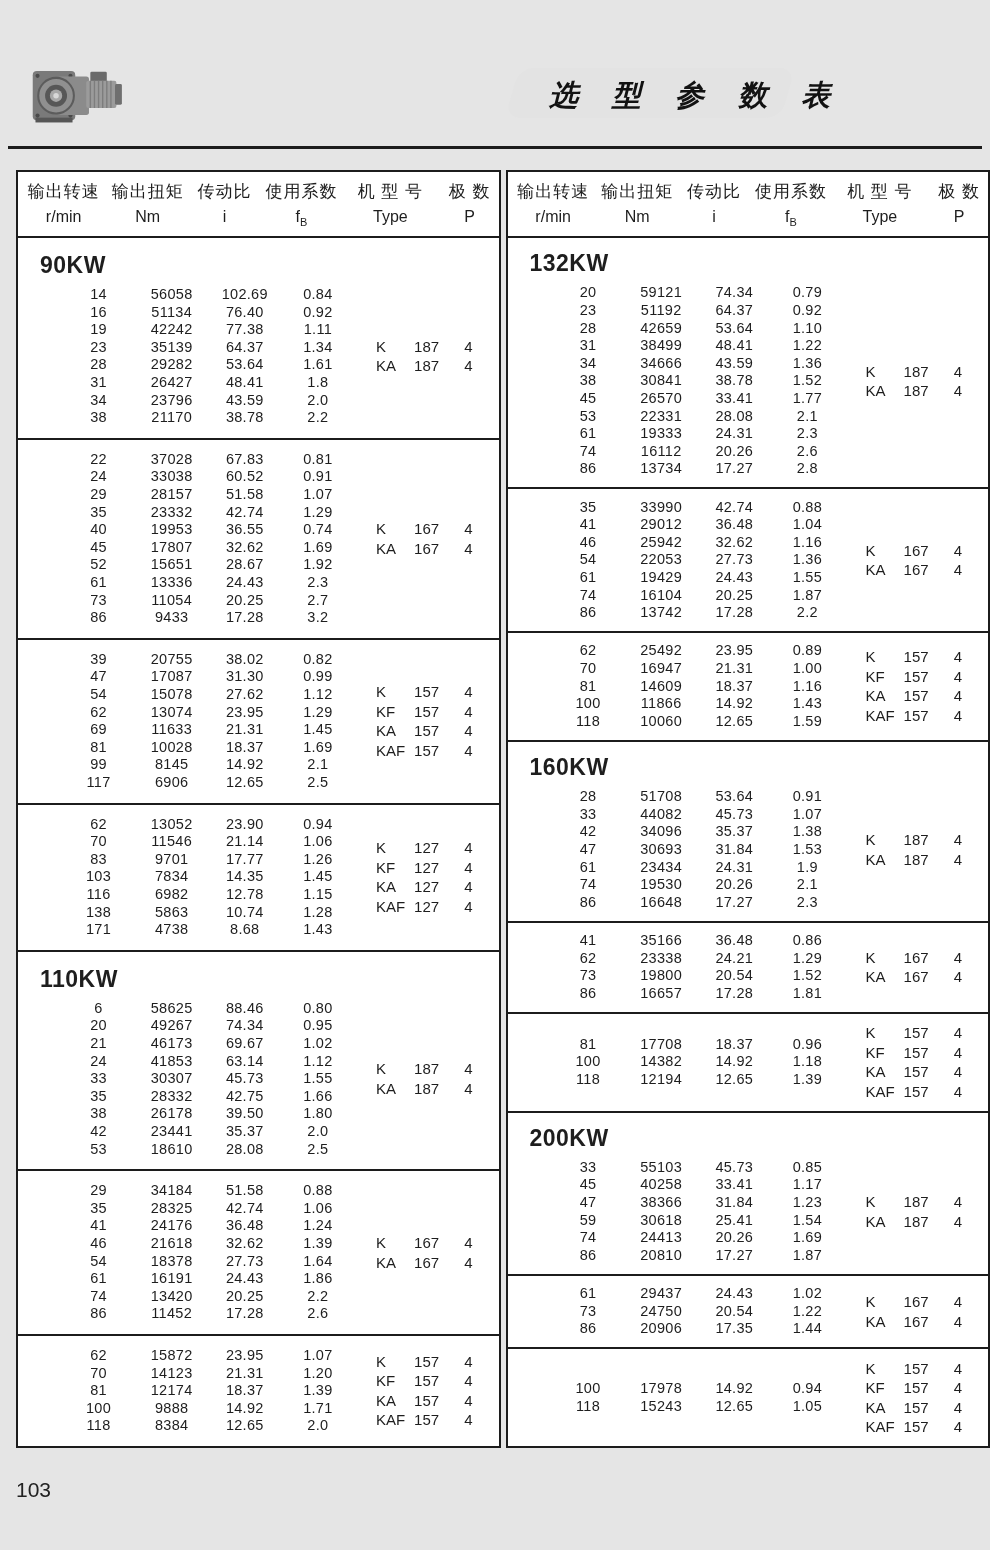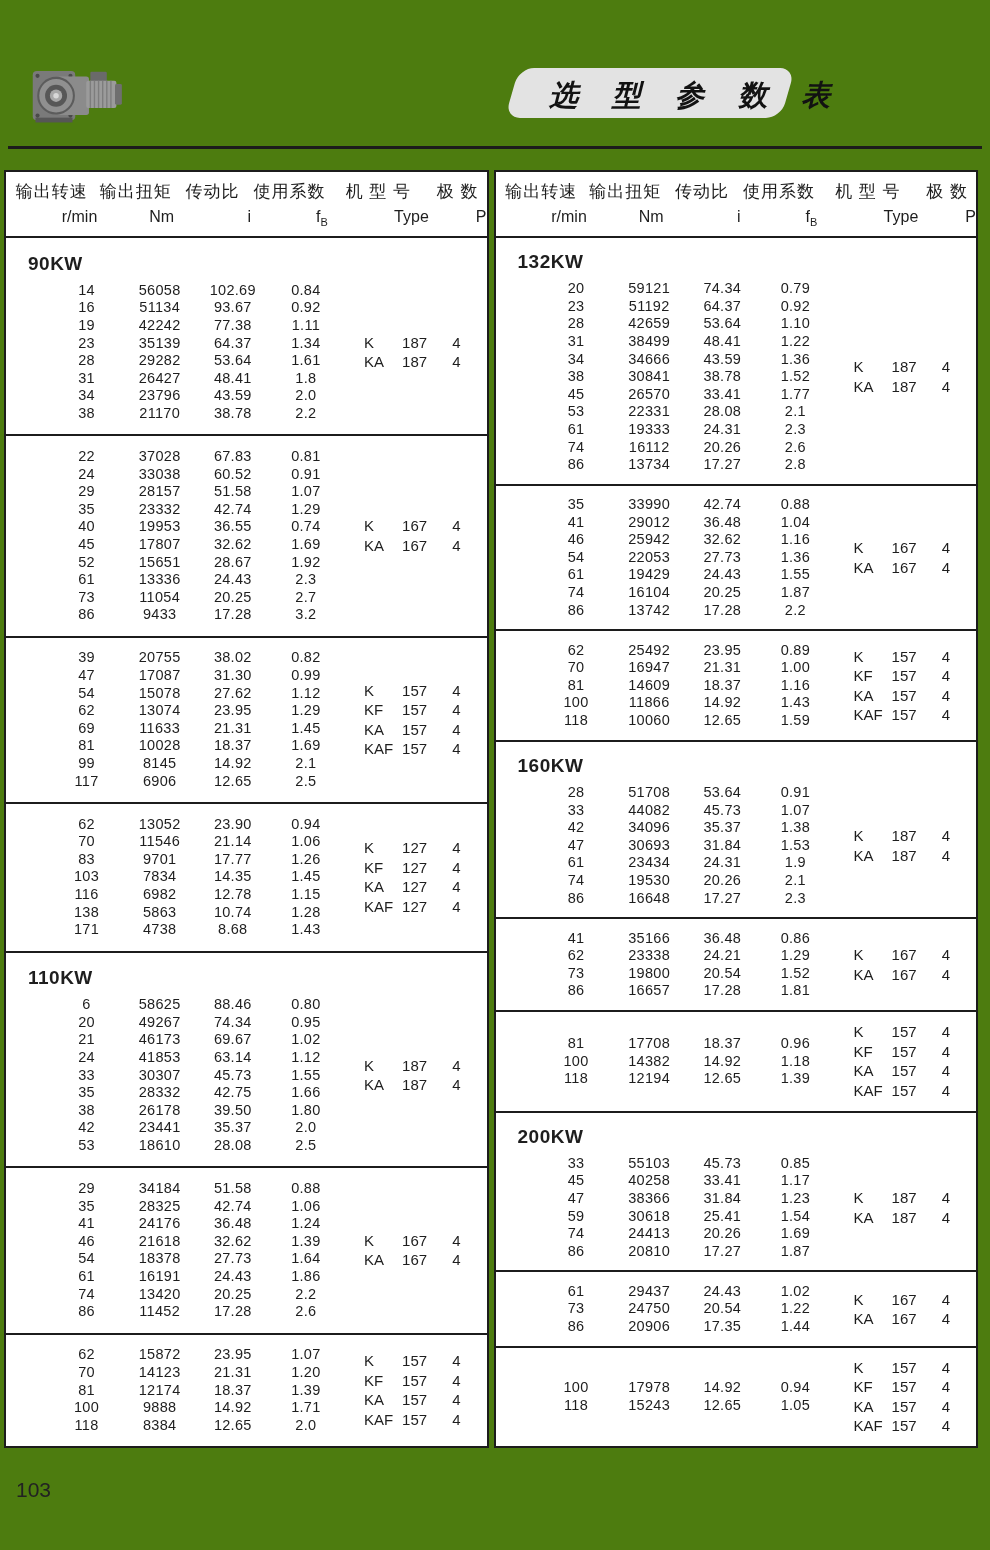--- a/index.html
+++ b/index.html
@@ -1,45 +1,45 @@
 <!DOCTYPE html>
 <html><head>
 <meta charset="utf-8">
 <style>
   * { box-sizing: border-box; margin: 0; padding: 0; }
   body { background: #ffffff; font-family: "Liberation Sans", sans-serif; color: #1e1e1e; }
-  .page { position: relative; width: 990px; height: 1550px; background: #4d7c0f; overflow: hidden; }
+  .page { position: relative; width: 990px; height: 1550px; background: #e5e5e5; overflow: hidden; }
 
   
   .motor { position: absolute; left: 30px; top: 60px; width: 96px; height: 68px; }
 
   
   .banner-bg { position: absolute; left: 512px; top: 68px; width: 276px; height: 50px;
                background: #e3e3e3; transform: skewX(-16deg); border-radius: 15px; }
   .banner-text { position: absolute; left: 549px; top: 76px; font-size: 29px; font-weight: 700;
                  font-style: italic; letter-spacing: 13px; color: #121212; white-space: nowrap; }
 
   .top-rule { position: absolute; left: 8px; top: 146px; width: 974px; height: 3px; background: #1c1c1c; }
 
   
-  .tables { position: absolute; left: 4px; top: 170px; width: 974px; height: 1278px; display: flex; gap: 5px; }
+  .tables { position: absolute; left: 16px; top: 170px; width: 974px; height: 1278px; display: flex; gap: 5px; }
   .panel { flex: 1 1 0; border: 2px solid #1c1c1c; background: #fff; display: flex; flex-direction: column; }
 
   .panel-header { height: 66px; border-bottom: 2px solid #1c1c1c; display: grid;
                   grid-template-columns: 19% 16% 16% 16% 21% 12%; align-content: center; }
   .ph-cell { text-align: center; }
   .ph-zh { font-size: 17px; letter-spacing: 1px; font-weight: 500; white-space: nowrap; }
-  .ph-unit { font-size: 16px; margin-top: 5px; text-align: right; }
+  .ph-unit { font-size: 16px; margin-top: 5px; }
   .ph-unit sub { font-size: 11px; }
 
   .blocks { flex: 1; display: flex; flex-direction: column; }
   .block { flex: 1 1 auto; display: flex; flex-direction: column; justify-content: center; padding: 5px 0; }
   .block + .block { border-top: 2px solid #1c1c1c; }
 
-  .kw-title { font-size: 19px; font-weight: 700; letter-spacing: 0.5px; margin: 3px 0 7px 22px; }
+  .kw-title { font-size: 23px; font-weight: 700; letter-spacing: 0.5px; margin: 3px 0 7px 22px; }
 
   .block-inner { display: flex; align-items: center; }
   .rows { width: 67%; margin-left: 44px; }
   .row { display: grid; grid-template-columns: repeat(4, 1fr); }
   .cell { text-align: center; font-size: 14.5px; line-height: 17.6px; letter-spacing: 0.3px; }
 
   .types { width: 33%; }
   .trow { display: flex; align-items: center; font-size: 15px; line-height: 19.5px; padding-left: 15%; }
   .tprefix { width: 38px; text-align: left; }
   .tnum { text-align: right; }
@@ -111,21 +111,21 @@
               <div class="rows">
                 <div class="row">
                   <span class="cell">14</span>
                   <span class="cell">56058</span>
                   <span class="cell">102.69</span>
                   <span class="cell">0.84</span>
                 </div>
                 <div class="row">
                   <span class="cell">16</span>
                   <span class="cell">51134</span>
-                  <span class="cell">93.67</span>
+                  <span class="cell">76.40</span>
                   <span class="cell">0.92</span>
                 </div>
                 <div class="row">
                   <span class="cell">19</span>
                   <span class="cell">42242</span>
                   <span class="cell">77.38</span>
                   <span class="cell">1.11</span>
                 </div>
                 <div class="row">
                   <span class="cell">23</span>

